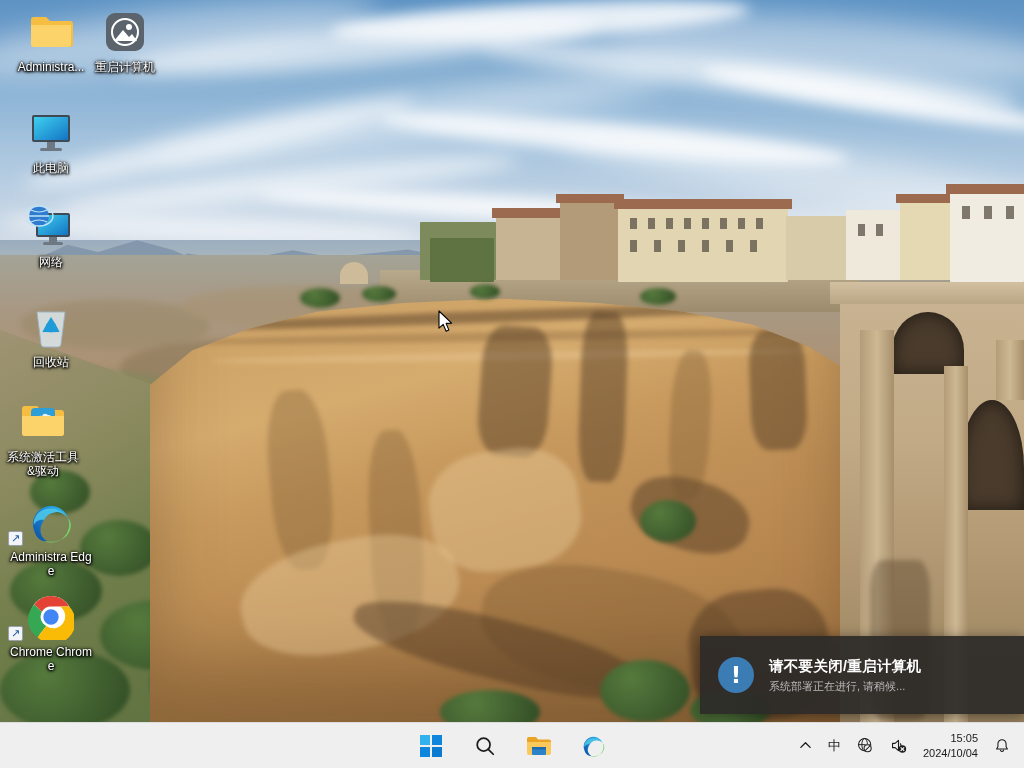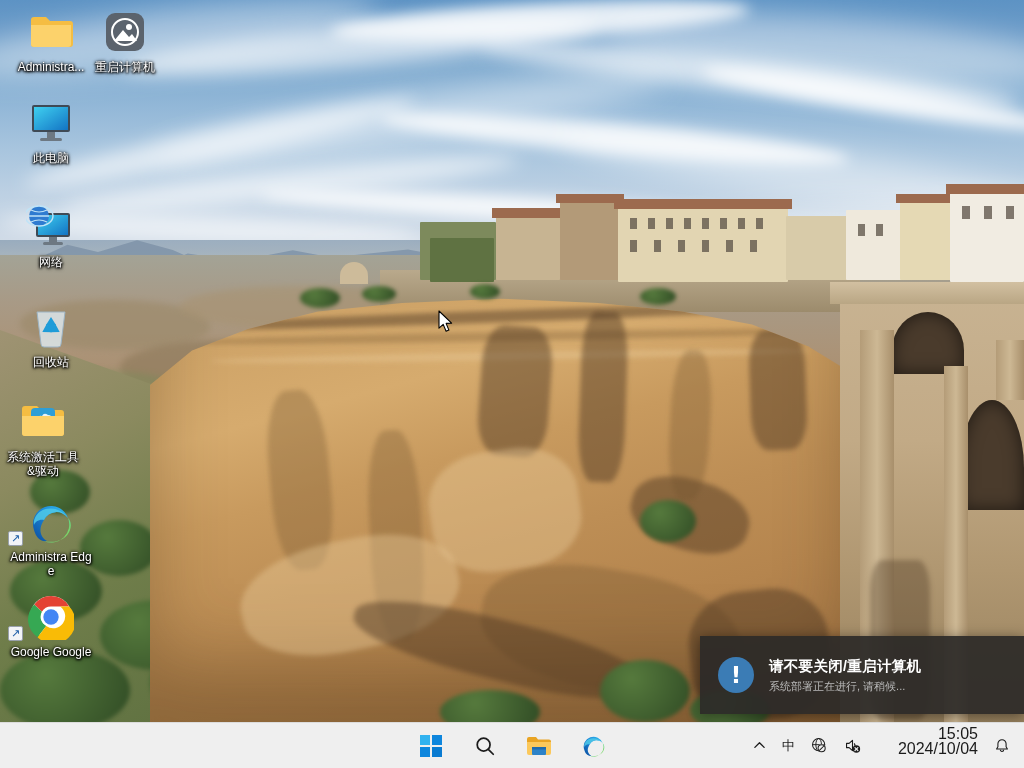--- a/index.html
+++ b/index.html
@@ -158,23 +158,23 @@
   #tray {
     position:absolute; right:6px; height:46px;
     display:flex; align-items:center; gap:0px;
   }
   .tray-btn {
     height:40px; padding:0 8px; border-radius:4px; cursor:default;
     display:flex; align-items:center; justify-content:center;
     font-size:13px; color:#1b1b1b;
   }
   #clock {
-    text-align:right; font-size:16px; line-height:15px; color:#1b1b1b;
+    text-align:right; font-size:11px; line-height:15px; color:#1b1b1b;
     padding:0 8px; height:40px; display:flex; flex-direction:column;
-    justify-content:flex-start; border-radius:4px; cursor:default;margin-left:21px;
+    justify-content:center; border-radius:4px; cursor:default;
   }
 
   
   #cursor { position:absolute; left:438px; top:310px; width:16px; height:24px; }
 </style>
 </head>
 <body>
 
 <div id="screen">
 
@@ -311,21 +311,21 @@
       <svg width="42" height="42" viewBox="0 0 42 42">
         <rect x="2" y="2" width="38" height="38" rx="9" fill="#5b636d"></rect>
         <circle cx="21" cy="21" r="13" fill="none" stroke="#fff" stroke-width="2"></circle>
         <circle cx="25" cy="16" r="3" fill="#fff"></circle>
         <path d="M10 30 l9-11 6 7 3-3 5 7 z" fill="#fff"></path>
       </svg>
     </div>
     <div class="label">重启计算机</div>
   </div>
 
-  <div class="icon" style="left:8px; top:99px;">
+  <div class="icon" style="left:8px; top:109px;">
     <div class="glyph">
       <svg width="46" height="42" viewBox="0 0 46 42">
         <rect x="4" y="3" width="38" height="27" rx="2" fill="#3f4a55"></rect>
         <rect x="6" y="5" width="34" height="23" fill="url(#scr)"></rect>
         <defs>
             <linearGradient id="scr" x1="0" y1="0" x2="1" y2="1">
           <stop offset="0%" stop-color="#3fd0f0"></stop>
               <stop offset="100%" stop-color="#1374c4"></stop>
         </linearGradient>
           </defs>
@@ -410,21 +410,21 @@
       <svg width="46" height="46" viewBox="0 0 48 48">
         <circle cx="24" cy="24" r="22" fill="#fff"></circle>
         <path d="M24 2 a22 22 0 0 1 19 11 H24 a11 11 0 0 0 -9.5 5.5 L6.5 11 A22 22 0 0 1 24 2z" fill="#e44234"></path>
         <path d="M6.5 11 l8 7.5 A11 11 0 0 0 19 33.5 L10 45 A22 22 0 0 1 6.5 11z" fill="#36a853"></path>
         <path d="M43 13 a22 22 0 0 1 -33 32 l9 -11.5 A11 11 0 0 0 33.5 13z" fill="#f9bb06"></path>
         <circle cx="24" cy="24" r="10.5" fill="#fff"></circle>
         <circle cx="24" cy="24" r="8" fill="#4285f4"></circle>
       </svg>
       <div class="shortcut-arrow">↗</div>
     </div>
-    <div class="label">Google Google</div>
+    <div class="label">Chrome Chrome</div>
   </div>
 
   <div id="toast">
     <div class="bang">!</div>
     <div>
       <div class="t-title">请不要关闭/重启计算机</div>
       <div class="t-sub">系统部署正在进行, 请稍候...</div>
     </div>
   </div>
 

